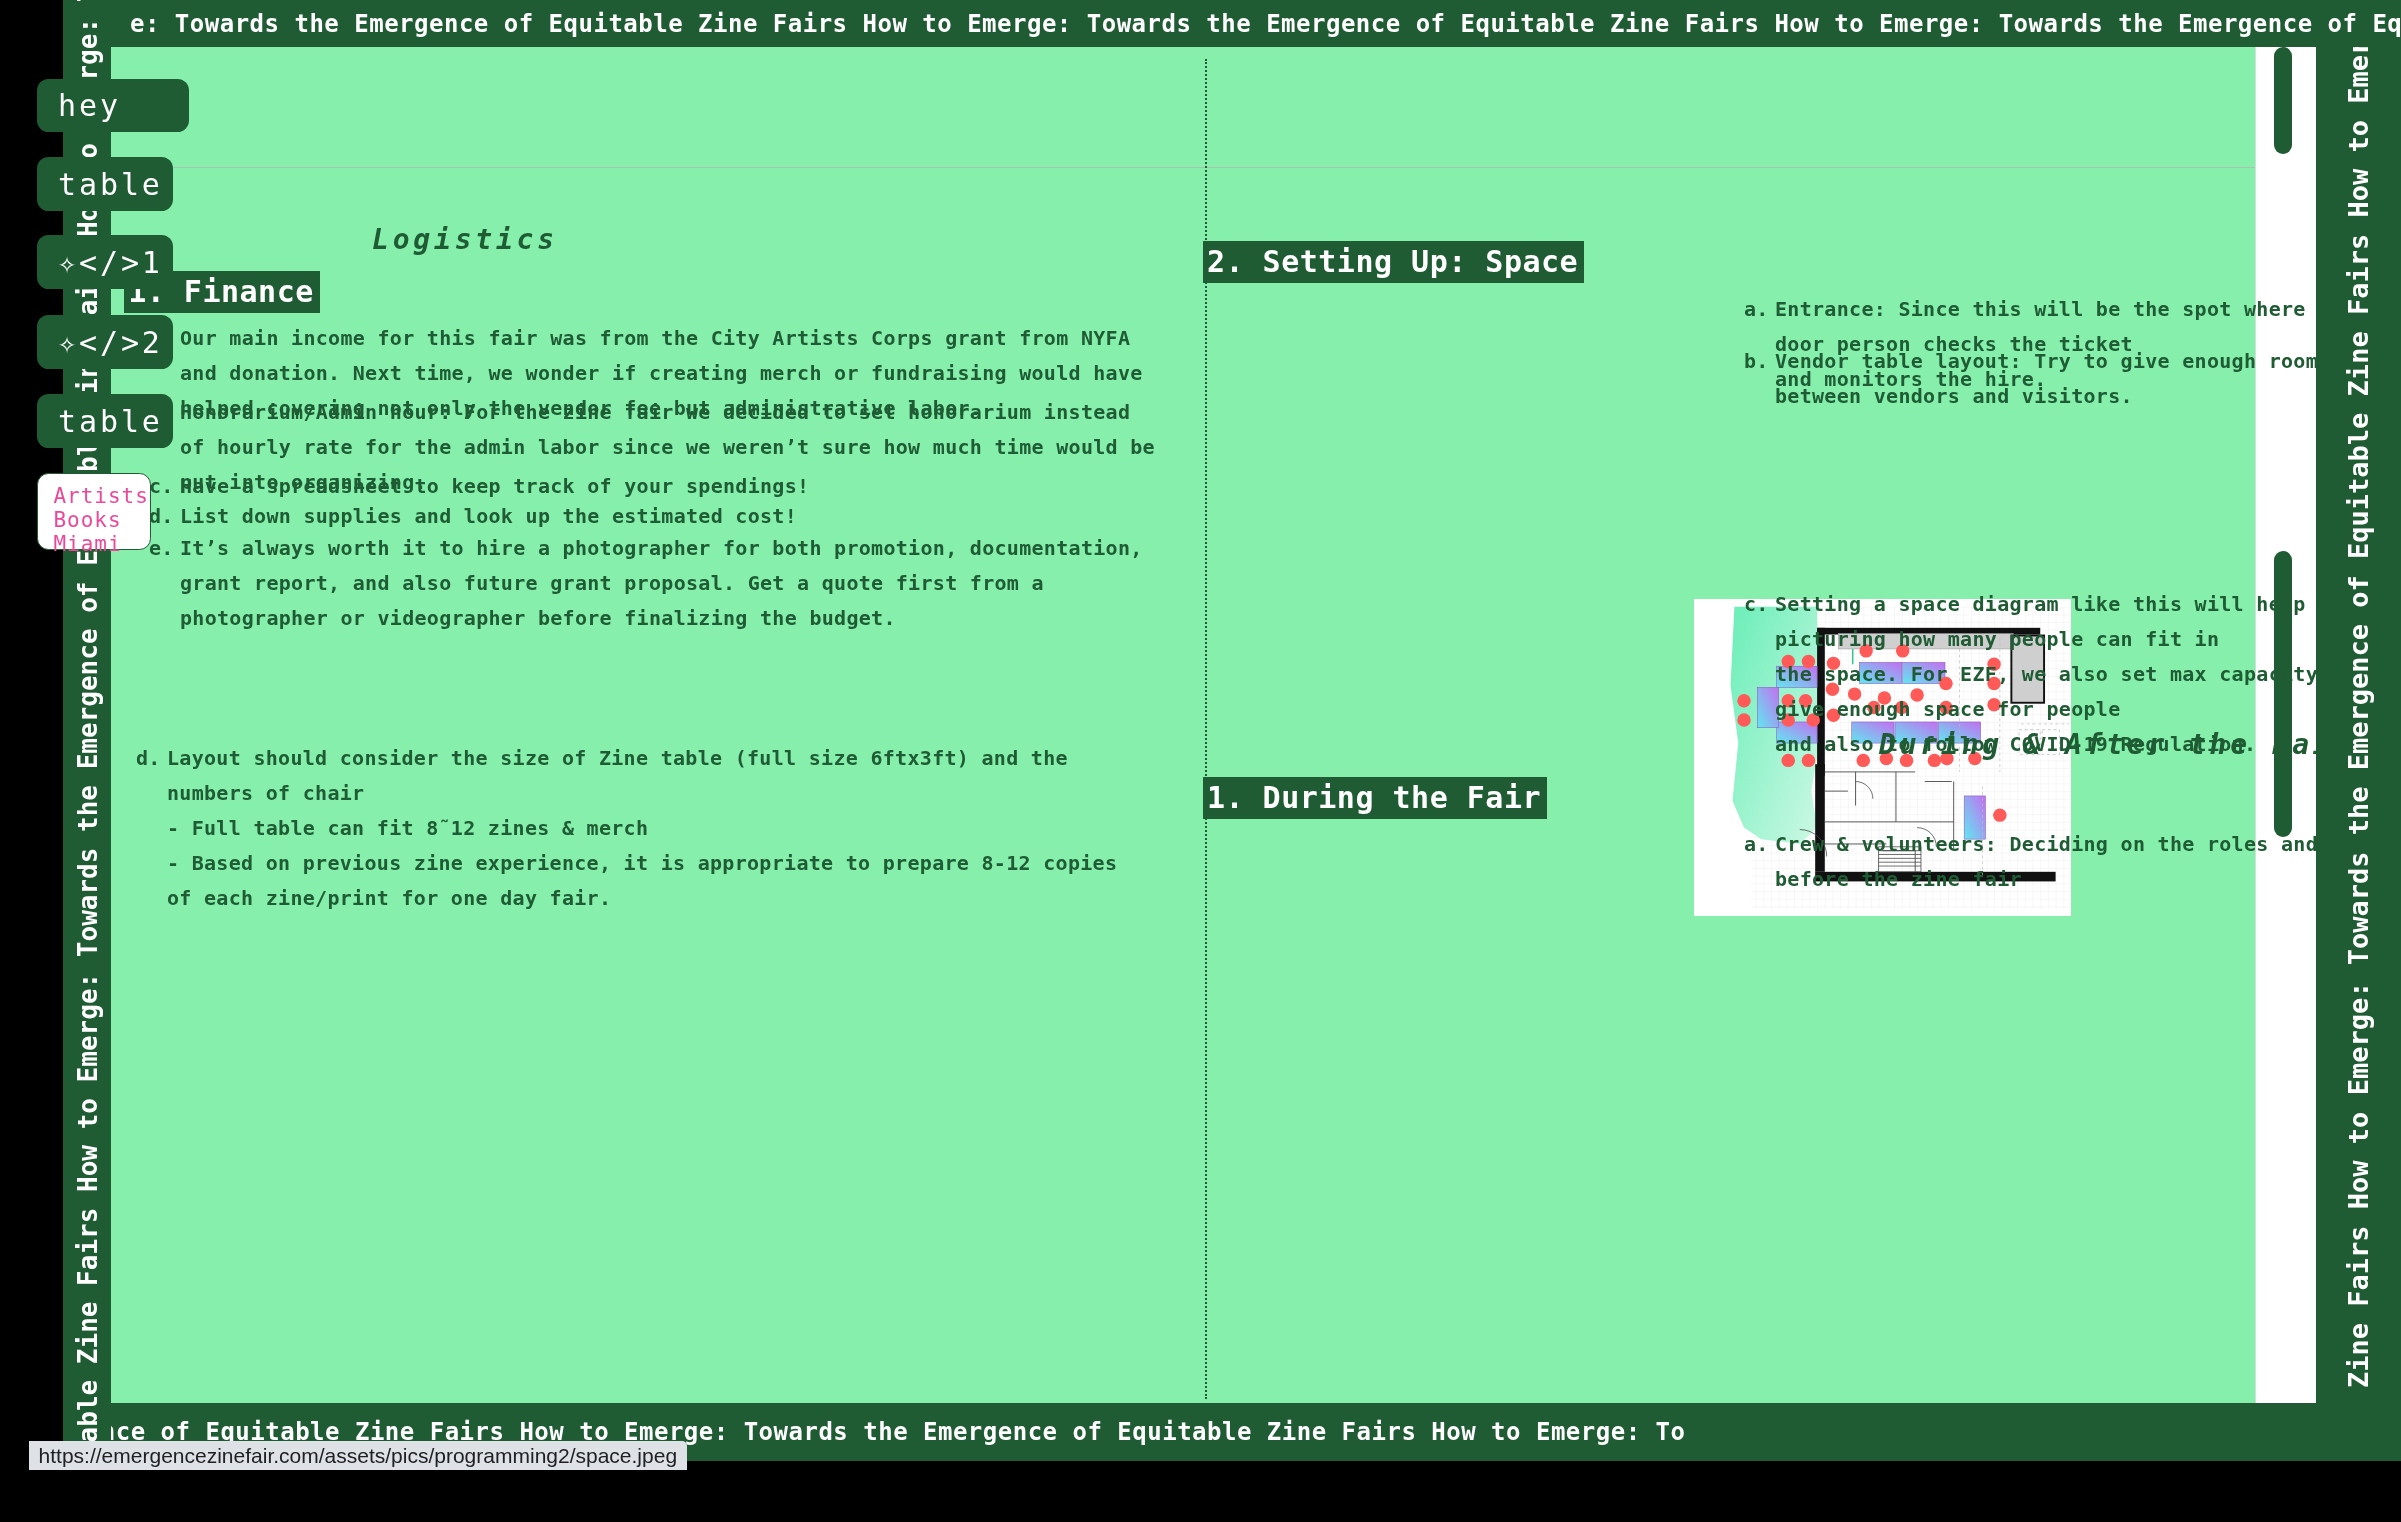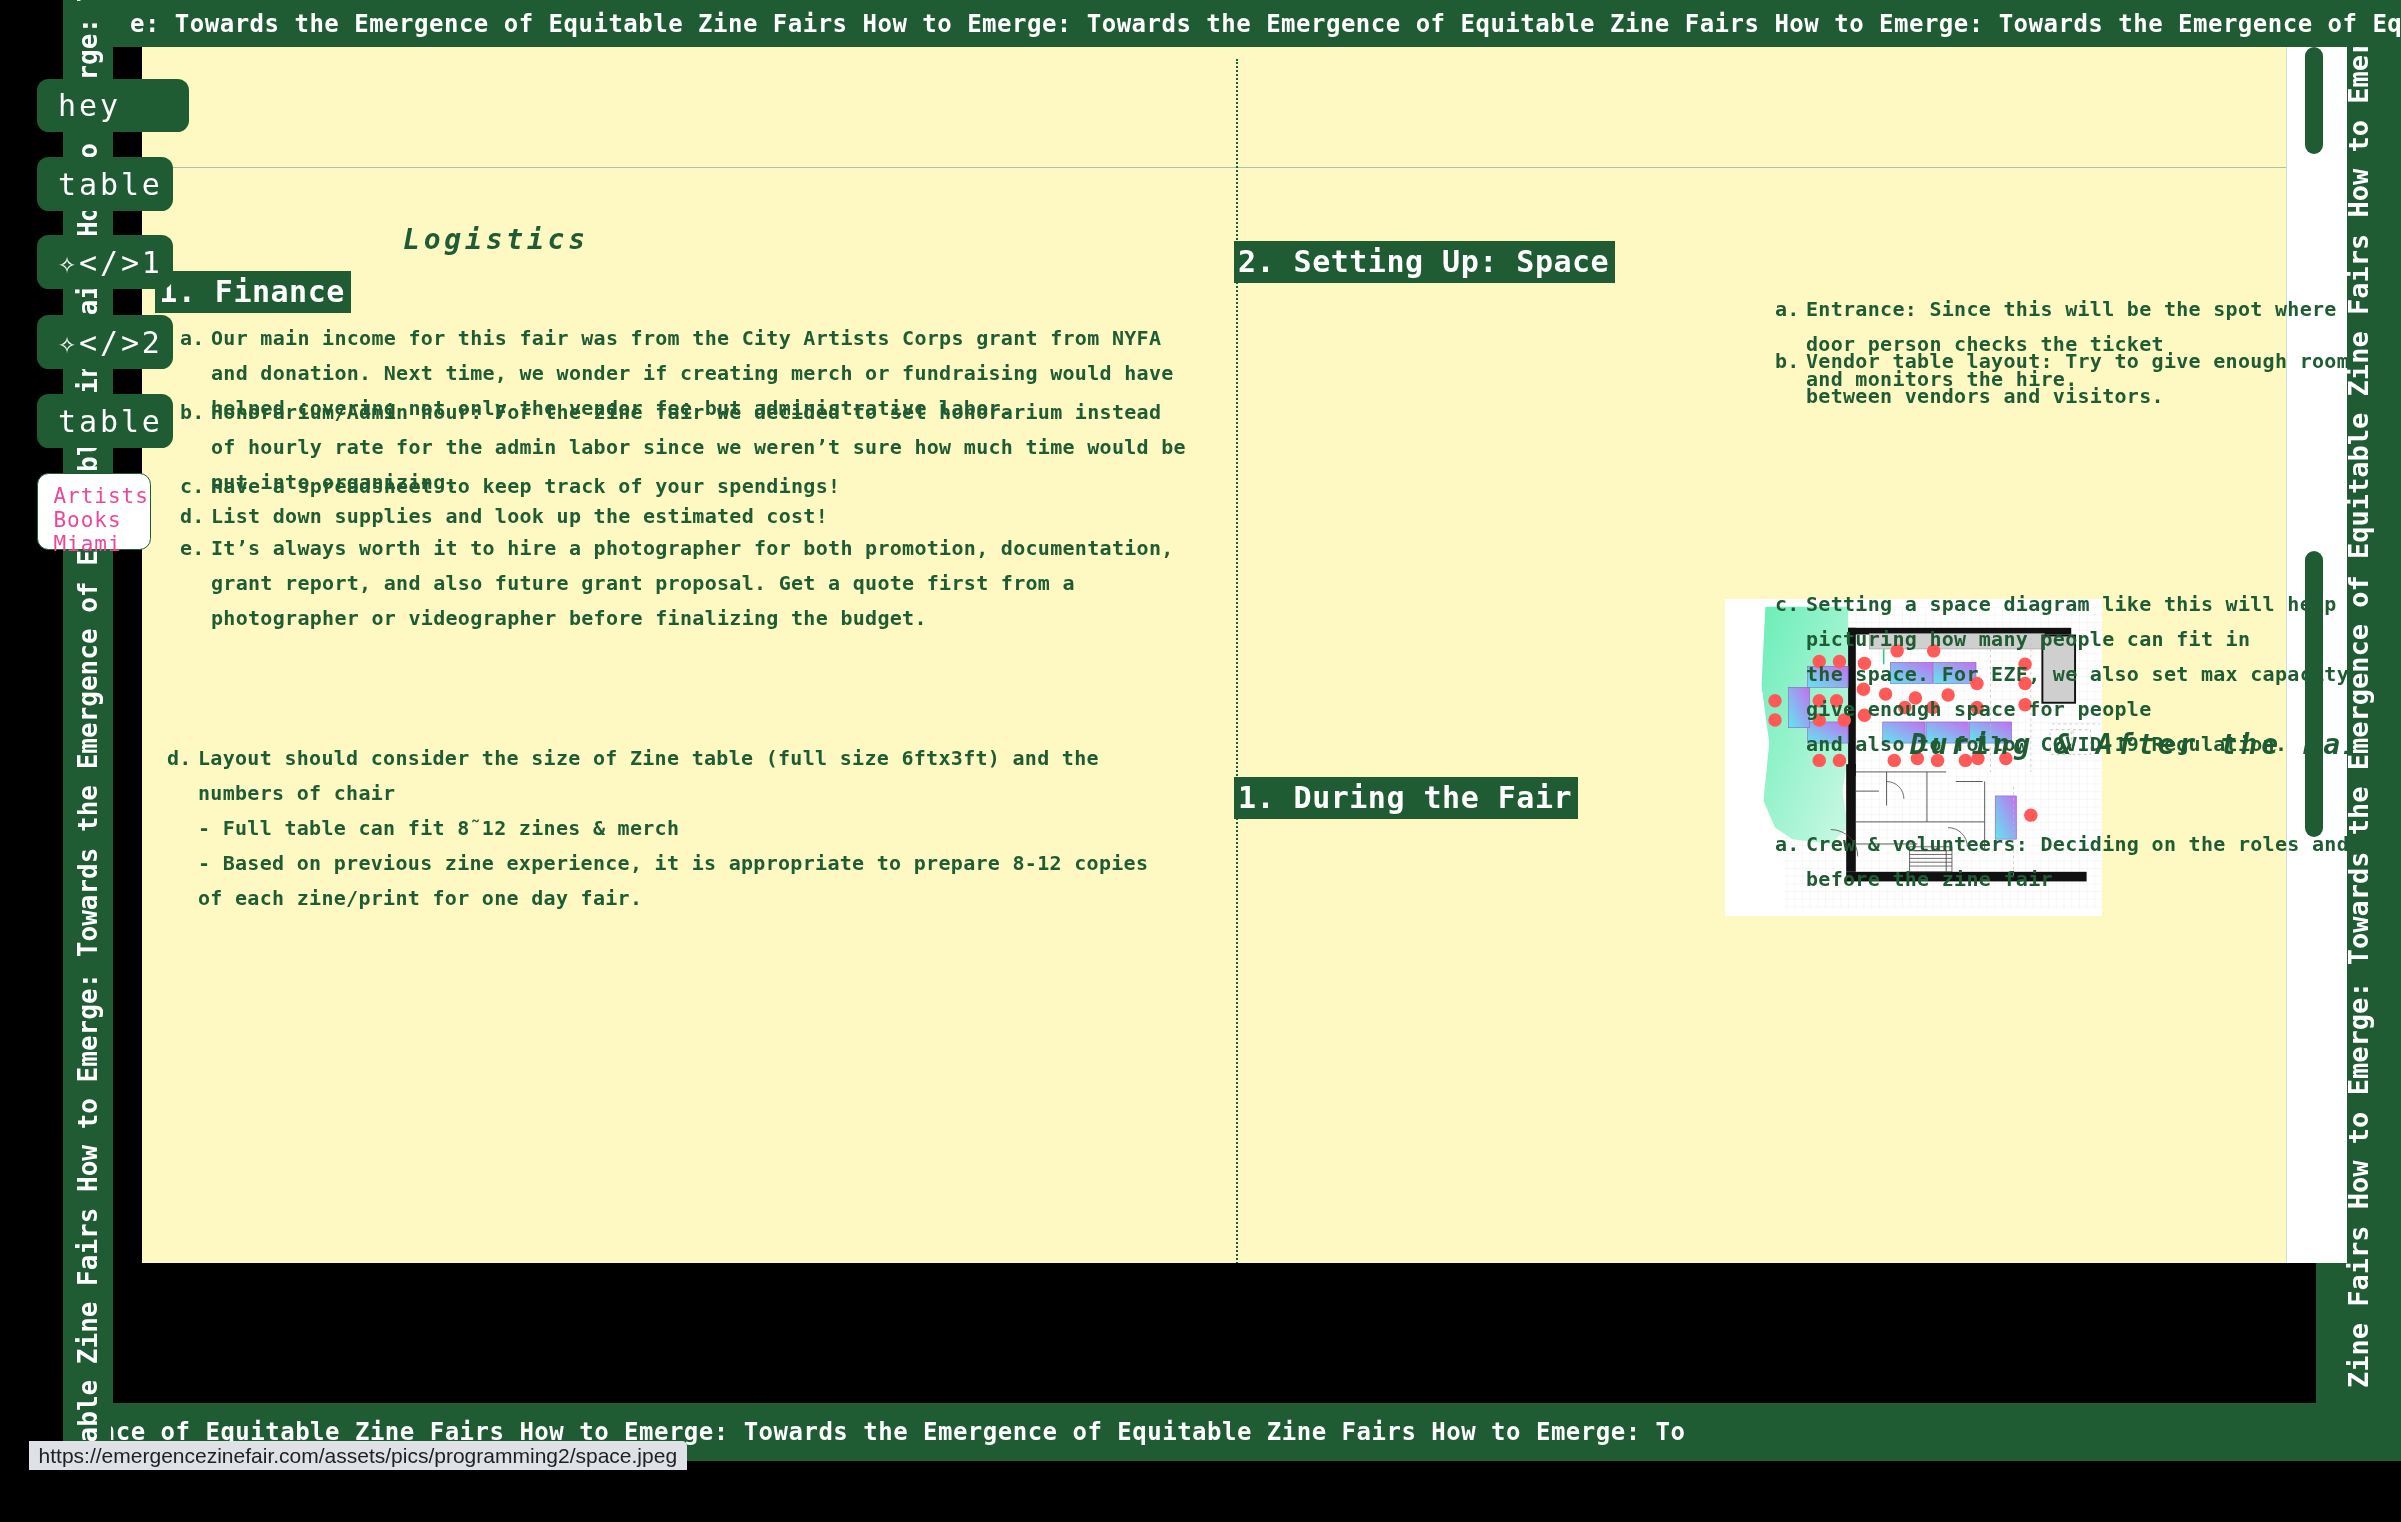--- a/index.html
+++ b/index.html
@@ -107,24 +107,23 @@
     justify-content: center;
   }
   .vstrip-right .vtxt-vert { font-size: 27px; line-height: 86px; }
 
   
   .page {
     position: absolute;
     left: 111px;
     top: 47px;
     width: 2205px;
-    height: 1216px;
-    background: #fef9c3;
-    overflow: hidden;
-    margin-left: 31px;
+    height: 1356px;
+    background: #86efac;
+    overflow: hidden;
   }
 
   
   .page-rule {
     position: absolute;
     left: 0px;
     top: 120px;
     width: 2205px;
     height: 1px;
     background: #a8c3b0;

